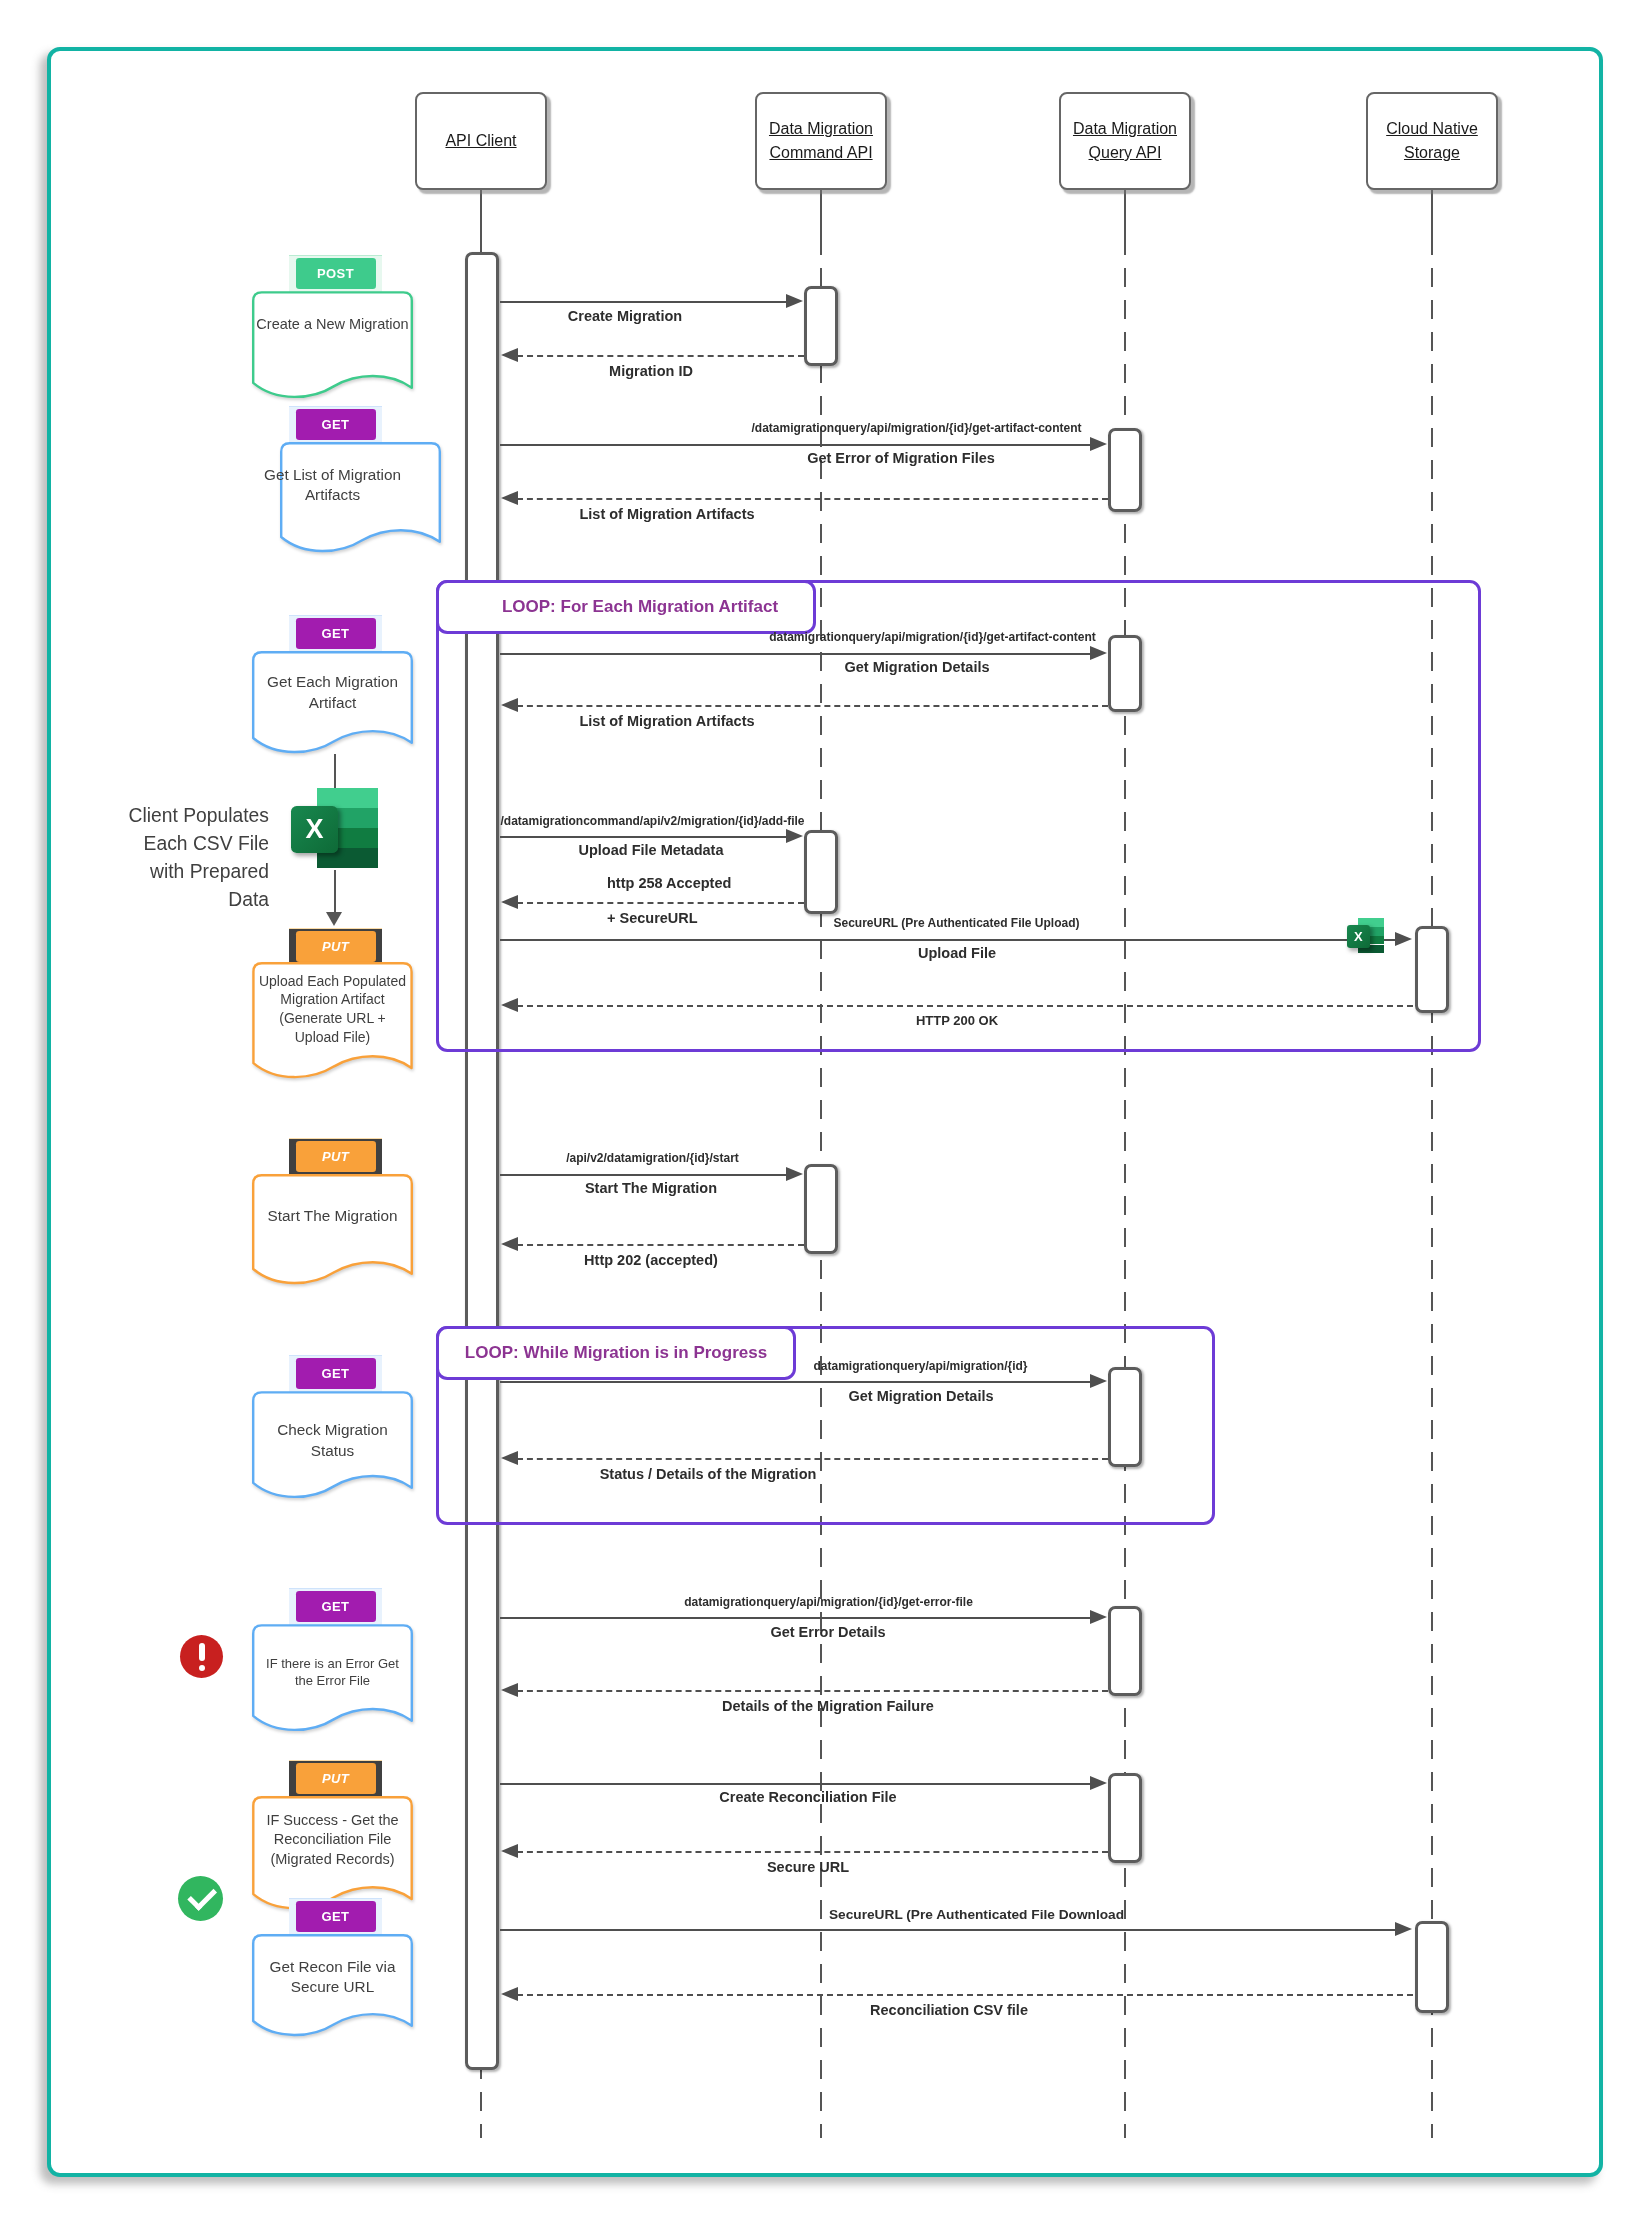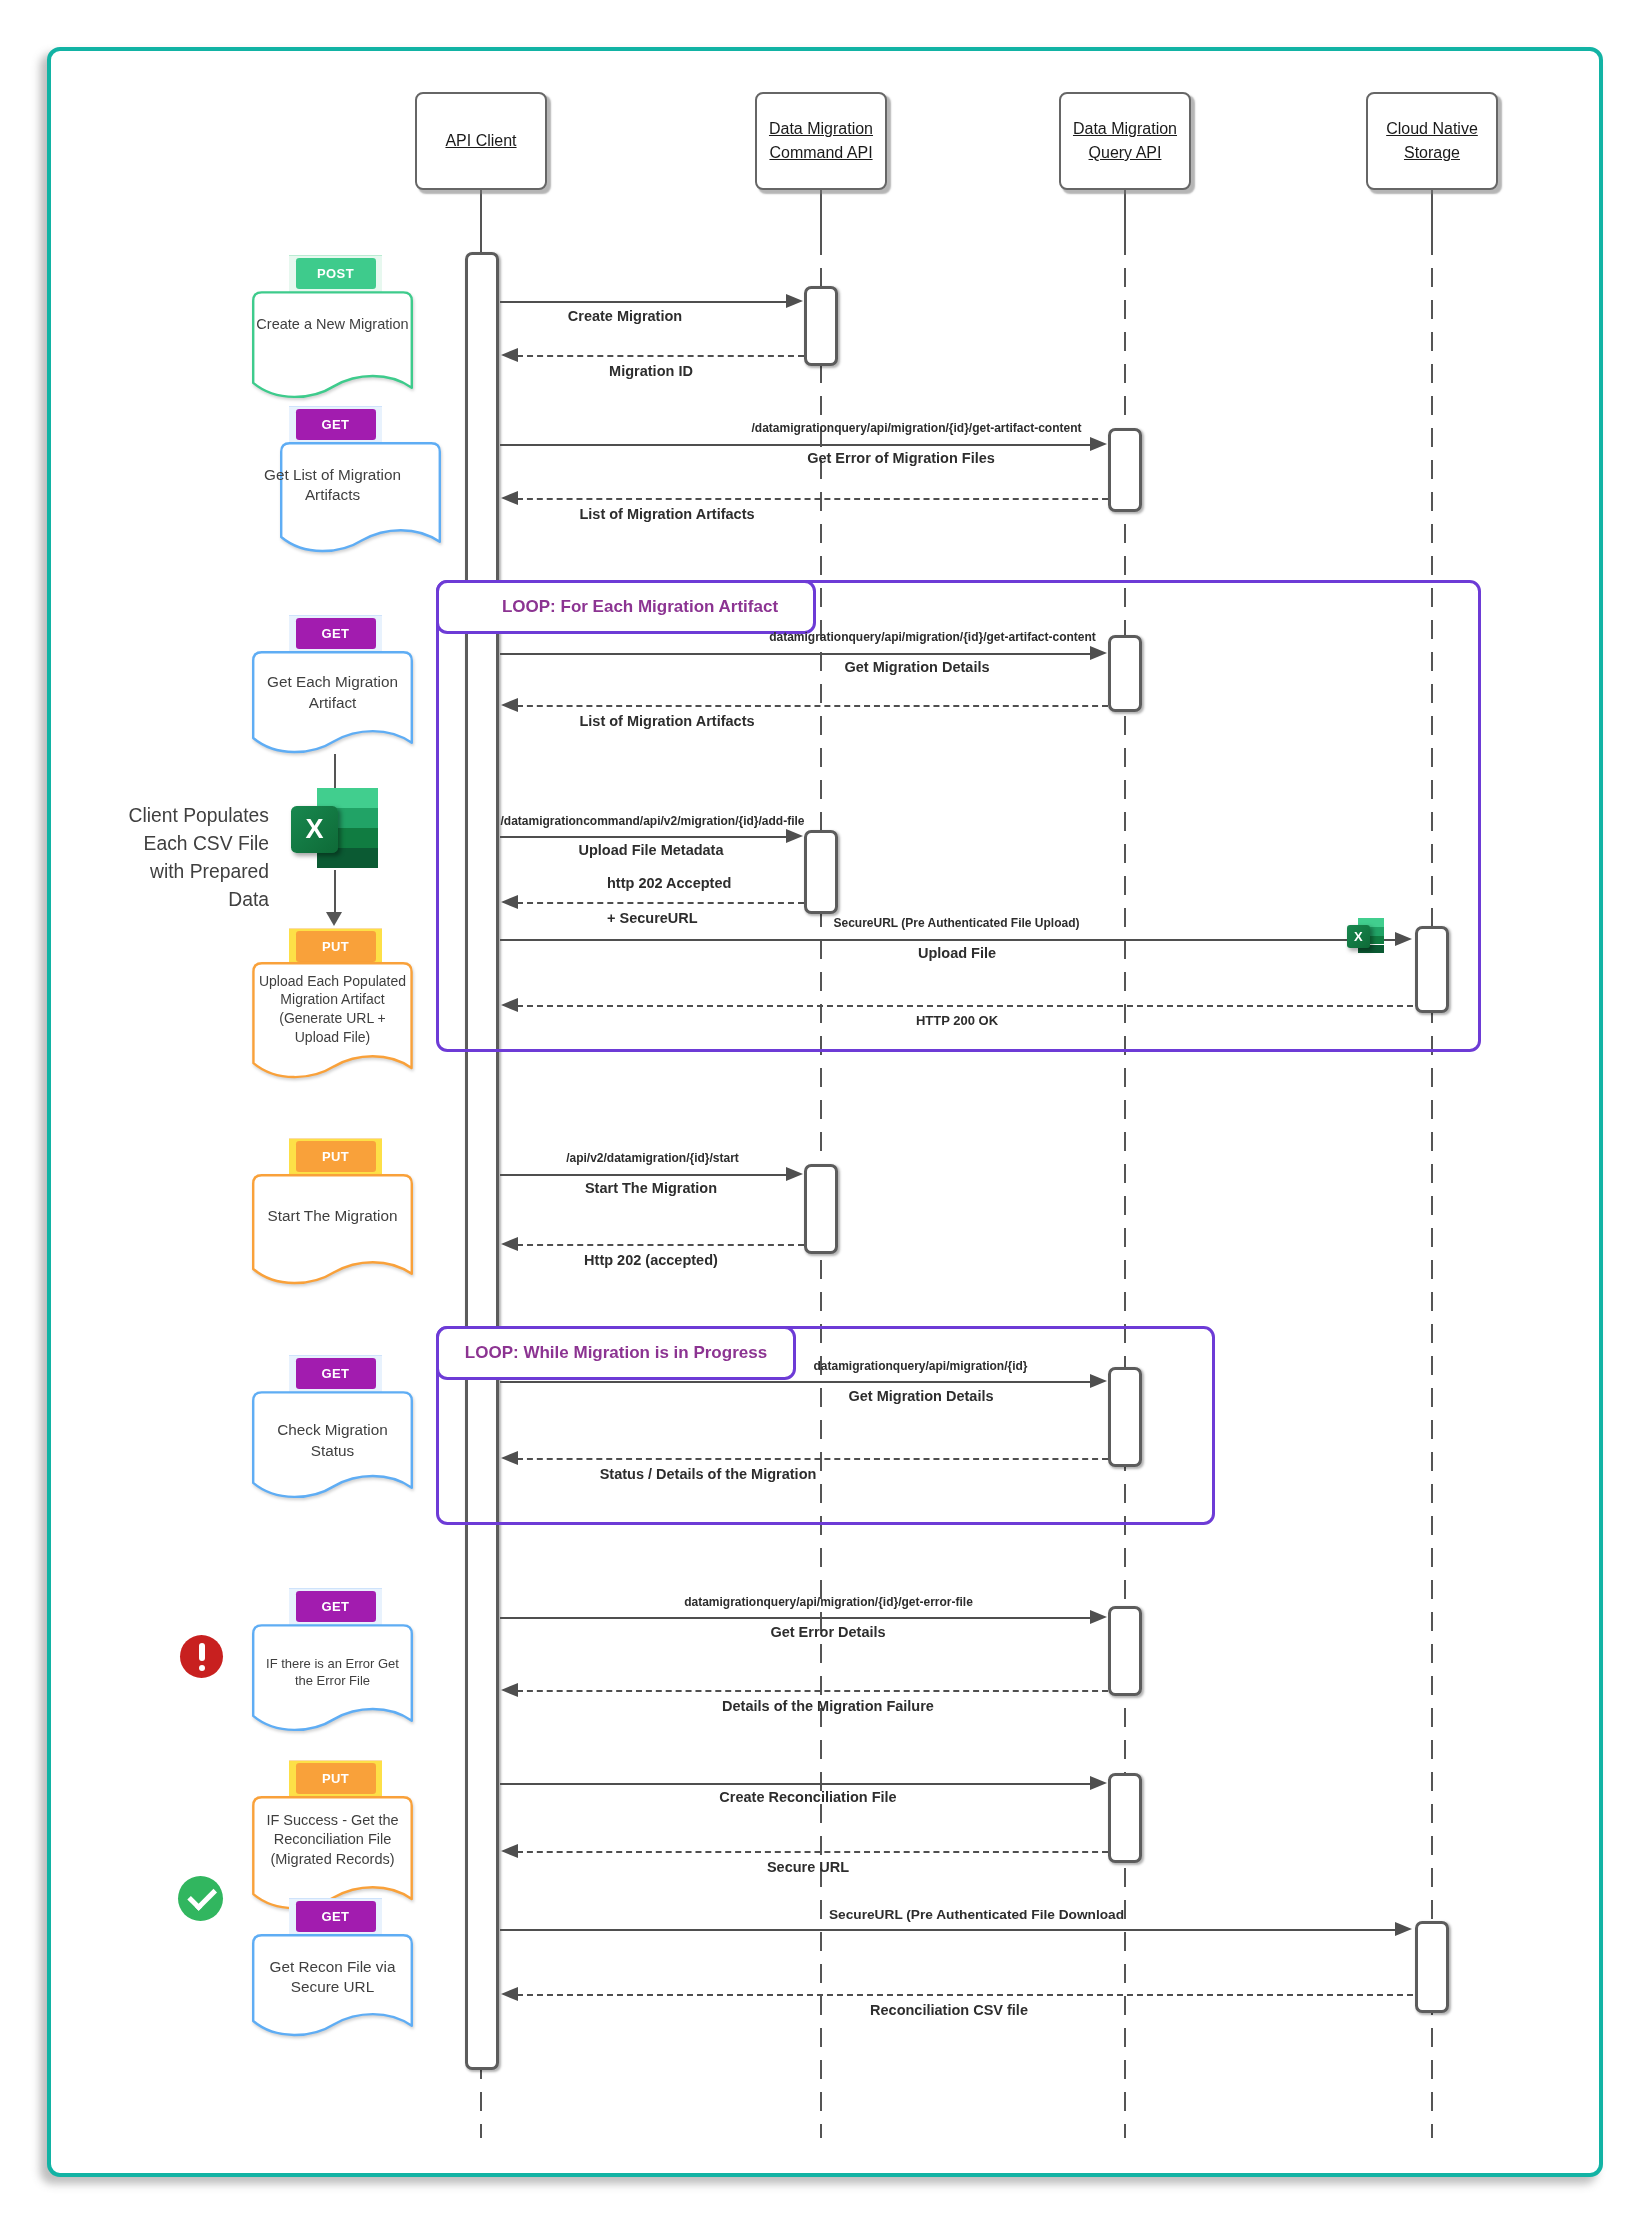--- a/index.html
+++ b/index.html
@@ -33,21 +33,21 @@
           border-top:7.2px solid transparent;border-bottom:7.2px solid transparent;}
   .mlabel{position:absolute;font-weight:bold;color:#2d2d2d;font-size:14.5px;text-align:center;z-index:5;width:322px;}
   .murl{position:absolute;font-weight:bold;color:#2d2d2d;font-size:12px;text-align:center;z-index:5;width:611px;}
   .mleft{text-align:left;width:273px;}
   
   .badge-wrap{position:absolute;left:289px;width:93px;padding:2.4px 0;z-index:6;}
   .badge{width:80px;height:31px;margin:0 auto;border-radius:3.2px;color:#fff;font-weight:bold;font-size:13px;
          display:flex;align-items:center;justify-content:center;letter-spacing:0.4px;}
   .bw-post{background:#e7f8ef;border-top:1.6px solid #b9ecd2;border-bottom:1.6px solid #b9ecd2;}
   .bw-get{background:#e8f2fd;border-top:1.6px solid #cfe3fb;border-bottom:1.6px solid #cfe3fb;}
-  .bw-put{background:#fde047;border-top:1.6px solid #fbdca8;border-bottom:1.6px solid #fbdca8;}
+  .bw-put{background:#404040;border-top:1.6px solid #fbdca8;border-bottom:1.6px solid #fbdca8;font-style:italic;}
   .b-post{background:#3ecb8c;} .b-get{background:#a21caf;} .b-put{background:#f9a13a;}
   .doc{position:absolute;left:252px;width:161px;z-index:6;}
   .doc svg{display:block;filter:drop-shadow(1.6px 2.4px 1.6px rgba(0,0,0,0.18));}
   .doc-text{position:absolute;left:4px;top:0;width:153px;text-align:center;font-size:15.3px;color:#3f3f3f;line-height:1.35;}
   
   .client-note{position:absolute;left:68px;top:802px;width:201px;text-align:right;font-size:19.3px;
                line-height:1.45;color:#404040;z-index:6;}
   
   .vline{position:absolute;width:2.4px;background:#555;z-index:5;}
   .vhead-d{position:absolute;width:0;height:0;border-top:14.5px solid #555;border-left:8px solid transparent;
@@ -135,21 +135,21 @@
 <div class="mlabel" style="left:506px;top:713px;">List of Migration Artifacts</div>
 
 <div class="msg" style="left:500px;top:836px;width:287px;">
     <span class="head-r"></span>
   </div>
 <div class="murl" style="left:347px;top:814px;">/datamigrationcommand/api/v2/migration/{id}/add-file</div>
 <div class="mlabel" style="left:490px;top:842px;">Upload File Metadata</div>
 <div class="msg dashed" style="left:517px;top:902px;width:287px;">
     <span class="head-l"></span>
   </div>
-<div class="mlabel mleft" style="left:607px;top:875px;">http 202 Accepted</div>
+<div class="mlabel mleft" style="left:607px;top:875px;">http 258 Accepted</div>
 <div class="mlabel mleft" style="left:607px;top:910px;">+ SecureURL</div>
 
 <div class="msg" style="left:500px;top:939px;width:896px;">
     <span class="head-r"></span>
   </div>
 <div class="murl" style="left:651px;top:916px;">SecureURL (Pre Authenticated File Upload)</div>
 <div class="mlabel" style="left:796px;top:945px;">Upload File</div>
 <div class="msg dashed" style="left:517px;top:1005px;width:896px;">
     <span class="head-l"></span>
   </div>

